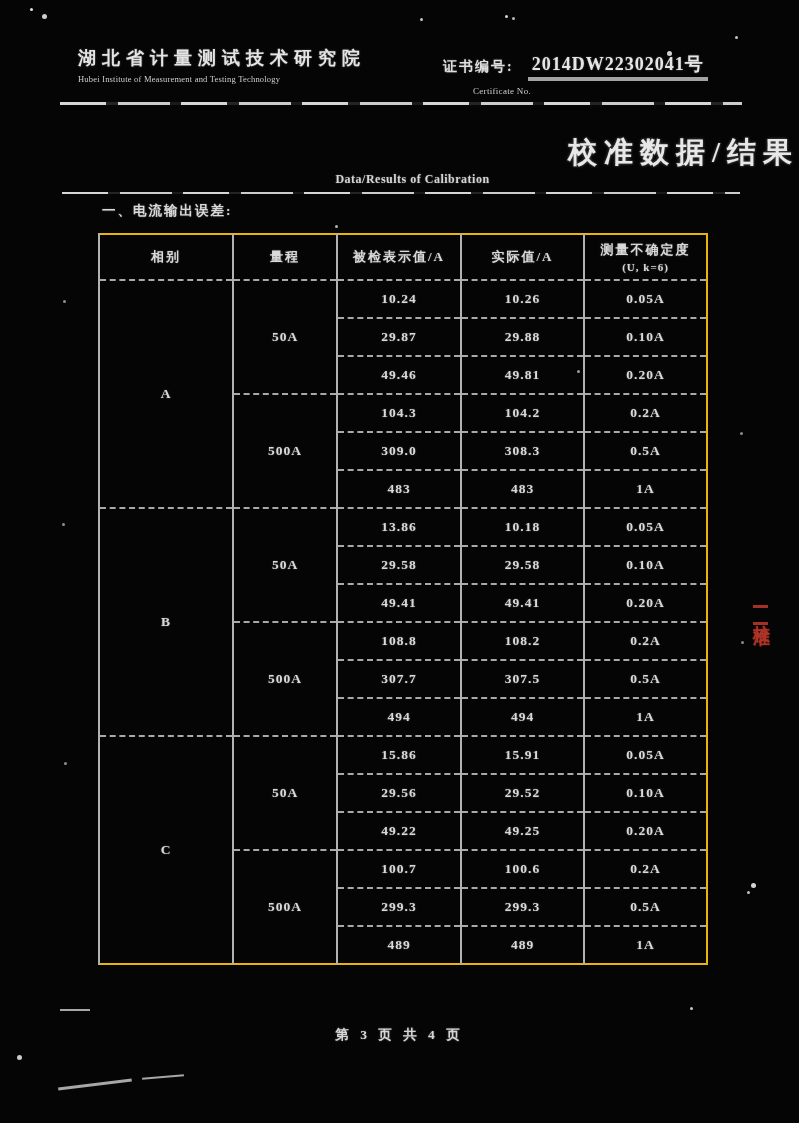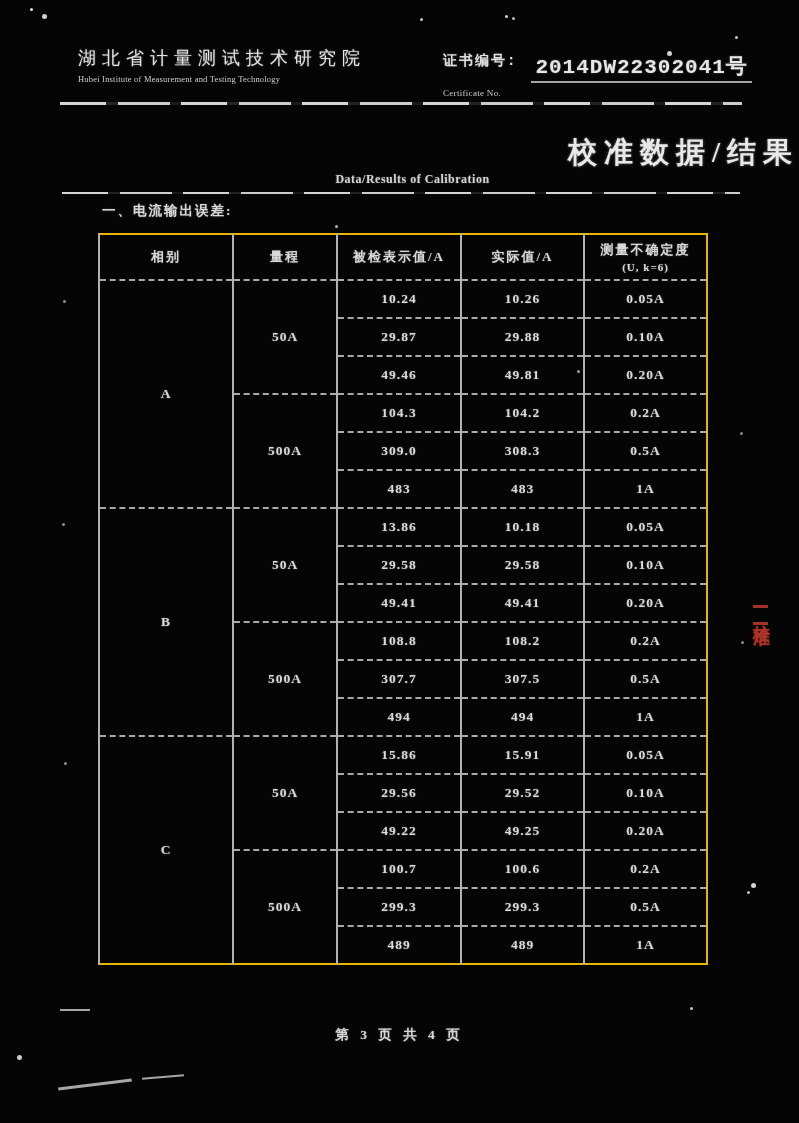--- a/index.html
+++ b/index.html
@@ -9,41 +9,41 @@
     overflow: hidden;
     position: relative;
     font-family: "Liberation Serif", "DejaVu Serif", serif;
     color: #d9d9d9;
   }
   .page { position: absolute; inset: 0; }
 
   
   .org-block { position: absolute; left: 78px; top: 46px; }
   .org-cn {
-    font-size: 18px; font-weight: normal; letter-spacing: 6px;
+    font-size: 18px; font-weight: bold; letter-spacing: 6px;
     color: #e4e4e4; text-shadow: 0 0 2px rgba(255,255,255,.35);
     white-space: nowrap;
   }
   .org-en {
     font-size: 8.5px; margin-top: 4px; letter-spacing: .2px;
     color: #cfcfcf; white-space: nowrap;
   }
   .cert-block { position: absolute; left: 443px; top: 52px; }
-  .cert-line { display: flex; align-items: flex-start; font-family: Liberation Mono, monospace; }
+  .cert-line { display: flex; align-items: center; }
   .cert-label-cn {
     font-size: 14px; font-weight: bold; letter-spacing: 2px; color: #dedede;
     text-shadow: 0 0 2px rgba(255,255,255,.3);
   }
   .cert-number {
-    font-size: 21px; font-weight: bold; letter-spacing: 1px; color: #e6e6e6;
+    font-size: 18px; font-weight: bold; letter-spacing: 1px; color: #e6e6e6;
     margin-left: 14px; padding: 0 4px 1px 4px;
-    border-bottom: 2px solid #a3a3a3;
+    border-bottom: 4px solid #a3a3a3;
     text-shadow: 0 0 2px rgba(255,255,255,.35);
   }
-  .cert-label-en { font-size: 9px; color: #cfcfcf; margin-top: 5px; letter-spacing: .3px; }
+  .cert-label-en { font-size: 9px; color: #cfcfcf; margin-top: 5px; letter-spacing: .3px; margin-left: 30px; }
 
   .rule {
     position: absolute; height: 3px;
     background: repeating-linear-gradient(90deg,
       #d6d6d6 0 46px, rgba(214,214,214,.15) 46px 58px,
       #cccccc 58px 110px, rgba(214,214,214,.1) 110px 121px);
   }
   .rule-header { left: 60px; top: 102px; width: 682px; }
   .rule-title  { left: 62px; top: 192px; width: 678px; height: 2px; }
 

